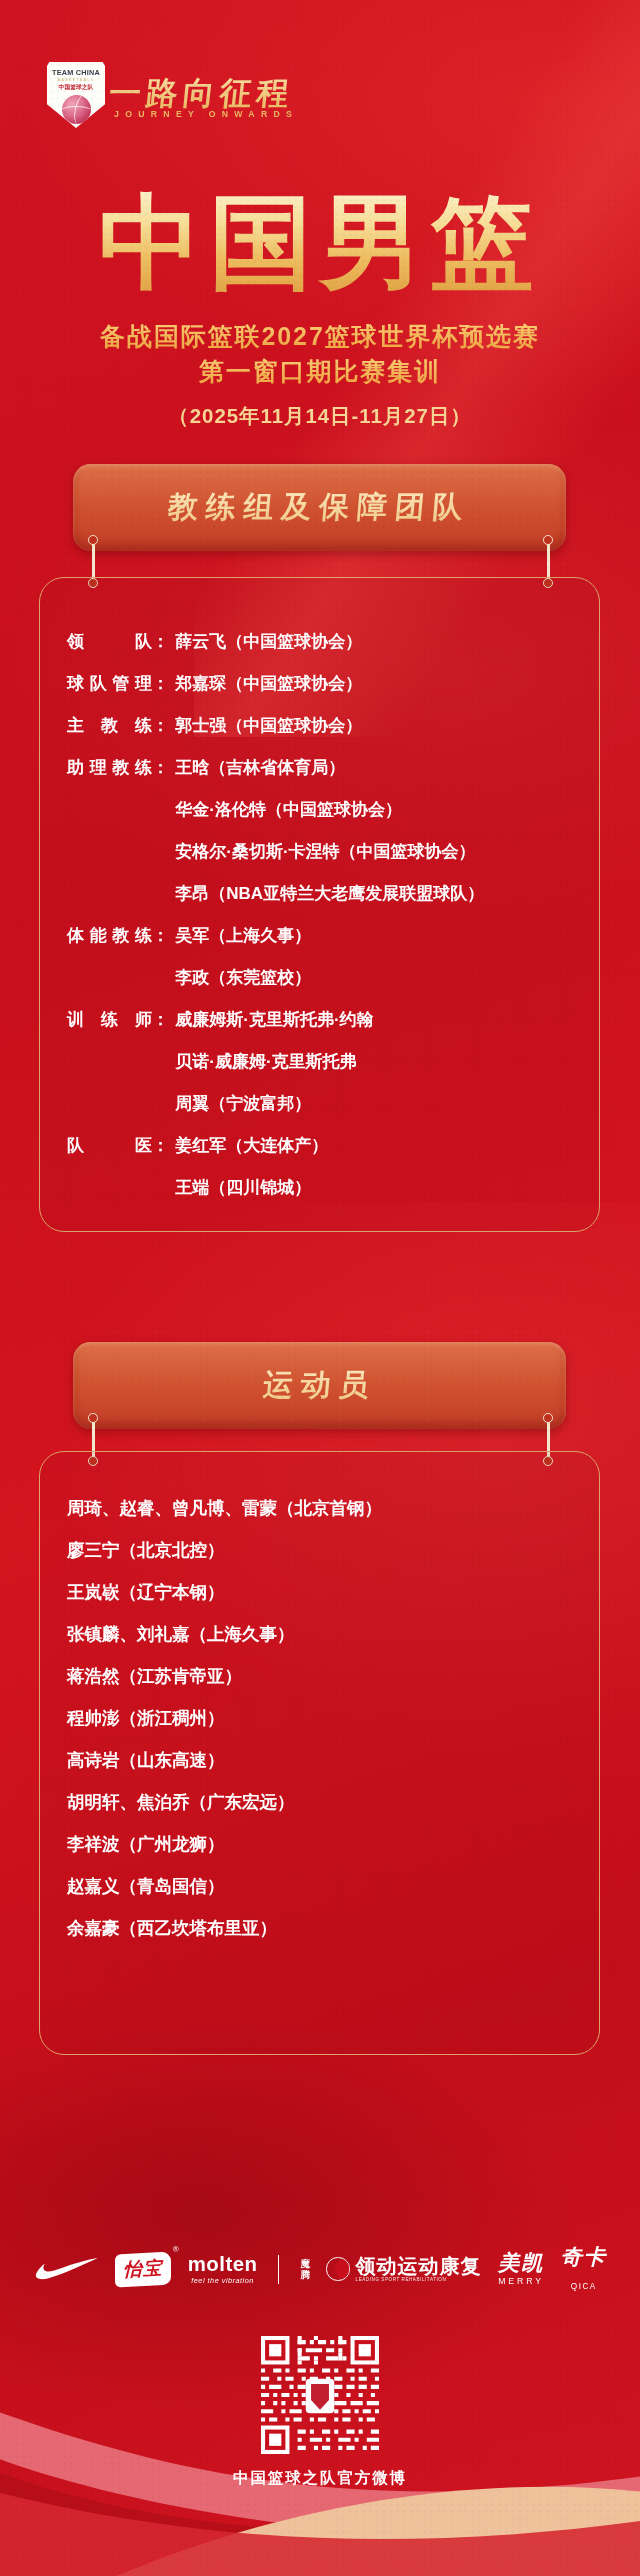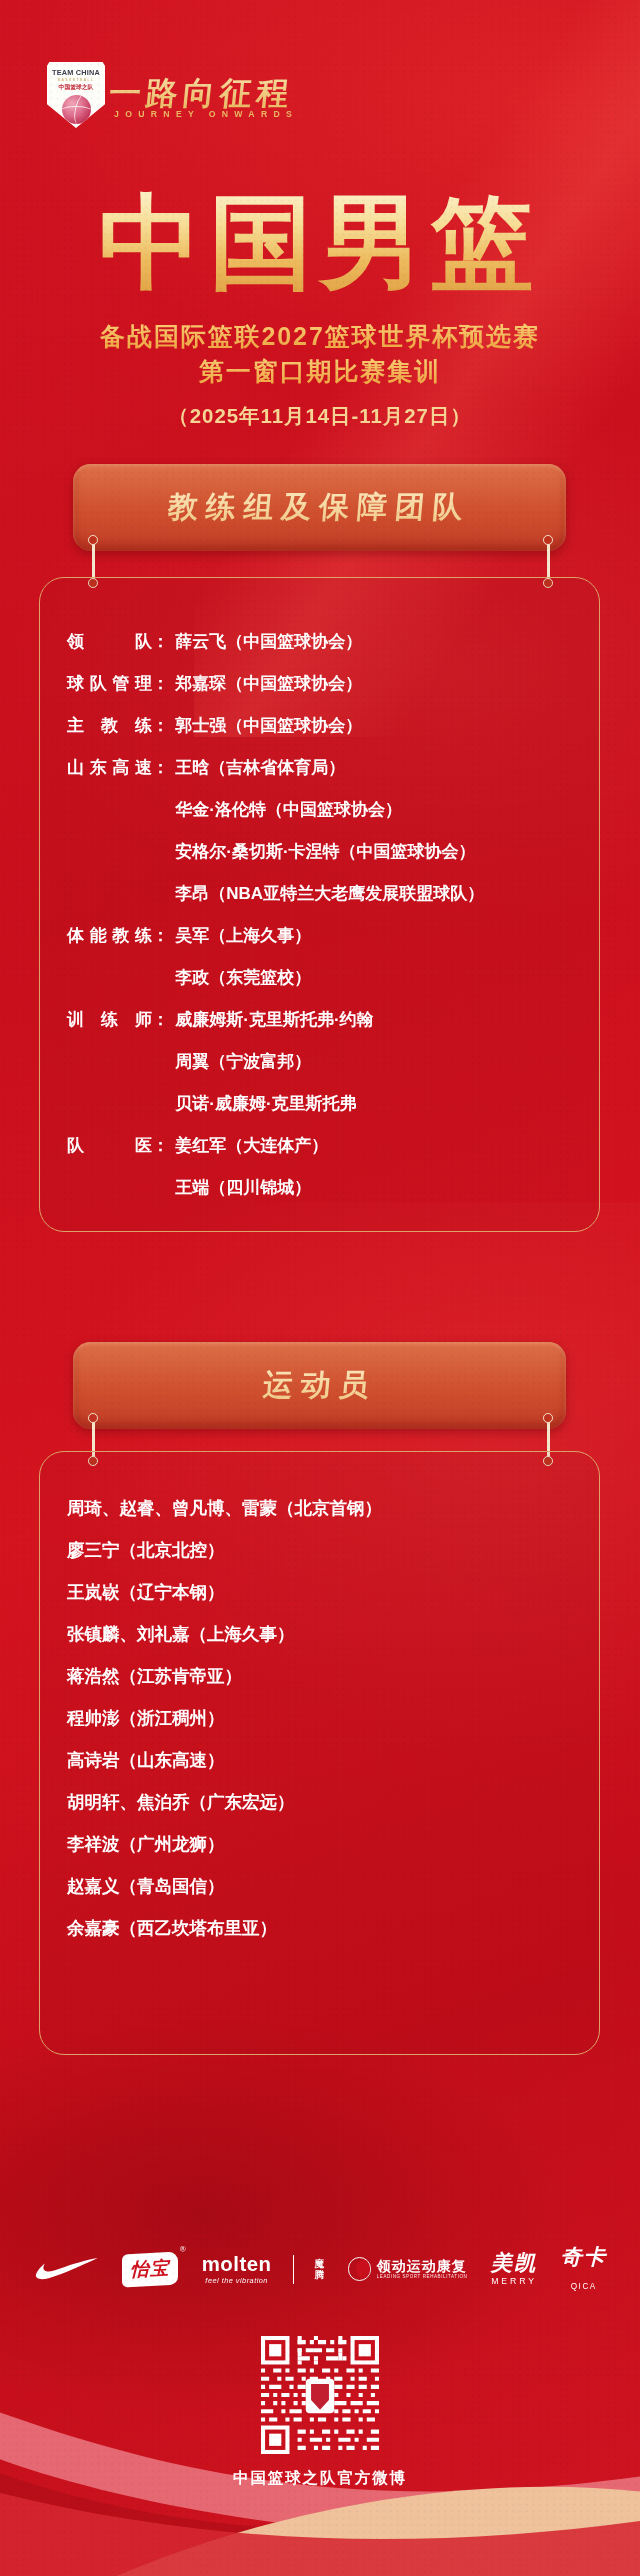--- a/index.html
+++ b/index.html
@@ -97,21 +97,21 @@
   .sp-molten{flex-direction:row;align-items:center;gap:21px;justify-content:flex-end;}
   .sp-molten .wordmark{display:flex;flex-direction:column;align-items:center;}
   .sp-molten .en{font-size:20.4px;font-weight:900;letter-spacing:0.5px;}
   .sp-molten .script{font-size:7.3px;font-style:italic;margin-top:1.9px;letter-spacing:0.5px;}
   .sp-molten .bar{width:1px;height:29px;background:#fff;}
   .sp-molten .cnstack{display:flex;flex-direction:column;font-size:9.7px;font-weight:bold;gap:1px;}
   .sp-ld{flex-direction:row;gap:5.8px;align-items:center;}
   .sp-ld .ico{width:21.3px;height:21.3px;border:1.9px solid #fff;border-radius:50%;position:relative;overflow:hidden;}
   .sp-ld .ico::before{content:"";position:absolute;left:7.8px;top:1.9px;width:13.6px;height:17.5px;background:#c90f1c;border-radius:50% 0 0 50%;}
   .sp-ld .txt{display:flex;flex-direction:column;align-items:flex-start;}
-  .sp-ld .cn{font-size:14px;font-weight:900;letter-spacing:1px;}
+  .sp-ld .cn{font-size:20px;font-weight:900;letter-spacing:1px;}
   .sp-ld .en{font-size:4.5px;letter-spacing:0.6px;margin-top:2.4px;color:#ffe9e9;}
   .sp-mk .cn,.sp-qk .cn{font-size:21.3px;font-weight:900;letter-spacing:1.9px;font-style:italic;}
   .sp-mk .en{font-size:8.7px;letter-spacing:2.9px;margin-top:2.9px;}
   .sp-qk .en{font-size:8.2px;letter-spacing:1.5px;margin-top:14px;}
 
   
   .qr{position:absolute;left:261px;top:2336px;width:118px;height:118px;}
   .qr-caption{position:absolute;left:0;top:2468px;width:640px;text-align:center;color:#fff;
     font-size:15.5px;font-weight:bold;letter-spacing:1.9px;}
 
@@ -159,29 +159,29 @@
       <span class="line"></span>
       <span class="dot-t"></span>
       <span class="dot-b"></span>
     </div>
 
   <div class="card card-coaches">
     <div class="rows-coaches">
       <div class="crow"><span class="lab">领队</span><span class="col">：</span><span class="val">薛云飞（中国篮球协会）</span></div>
       <div class="crow"><span class="lab">球队管理</span><span class="col">：</span><span class="val">郑嘉琛（中国篮球协会）</span></div>
       <div class="crow"><span class="lab">主教练</span><span class="col">：</span><span class="val">郭士强（中国篮球协会）</span></div>
-      <div class="crow"><span class="lab">山东高速</span><span class="col">：</span><span class="val">王晗（吉林省体育局）</span></div>
+      <div class="crow"><span class="lab">助理教练</span><span class="col">：</span><span class="val">王晗（吉林省体育局）</span></div>
       <div class="crow"><span class="lab"></span><span class="col"></span><span class="val">华金·洛伦特（中国篮球协会）</span></div>
       <div class="crow"><span class="lab"></span><span class="col"></span><span class="val">安格尔·桑切斯·卡涅特（中国篮球协会）</span></div>
       <div class="crow"><span class="lab"></span><span class="col"></span><span class="val">李昂（NBA亚特兰大老鹰发展联盟球队）</span></div>
       <div class="crow"><span class="lab">体能教练</span><span class="col">：</span><span class="val">吴军（上海久事）</span></div>
       <div class="crow"><span class="lab"></span><span class="col"></span><span class="val">李政（东莞篮校）</span></div>
       <div class="crow"><span class="lab">训练师</span><span class="col">：</span><span class="val">威廉姆斯·克里斯托弗·约翰</span></div>
+      <div class="crow"><span class="lab"></span><span class="col"></span><span class="val">贝诺·威廉姆·克里斯托弗</span></div>
       <div class="crow"><span class="lab"></span><span class="col"></span><span class="val">周翼（宁波富邦）</span></div>
-      <div class="crow"><span class="lab"></span><span class="col"></span><span class="val">贝诺·威廉姆·克里斯托弗</span></div>
       <div class="crow"><span class="lab">队医</span><span class="col">：</span><span class="val">姜红军（大连体产）</span></div>
       <div class="crow"><span class="lab"></span><span class="col"></span><span class="val">王端（四川锦城）</span></div>
     </div>
   </div>
 
   <div class="banner banner-2">
     <span class="banner-label">运动员</span>
   </div>
   <div class="pin pins-2 pin-l">
       <span class="line"></span>

